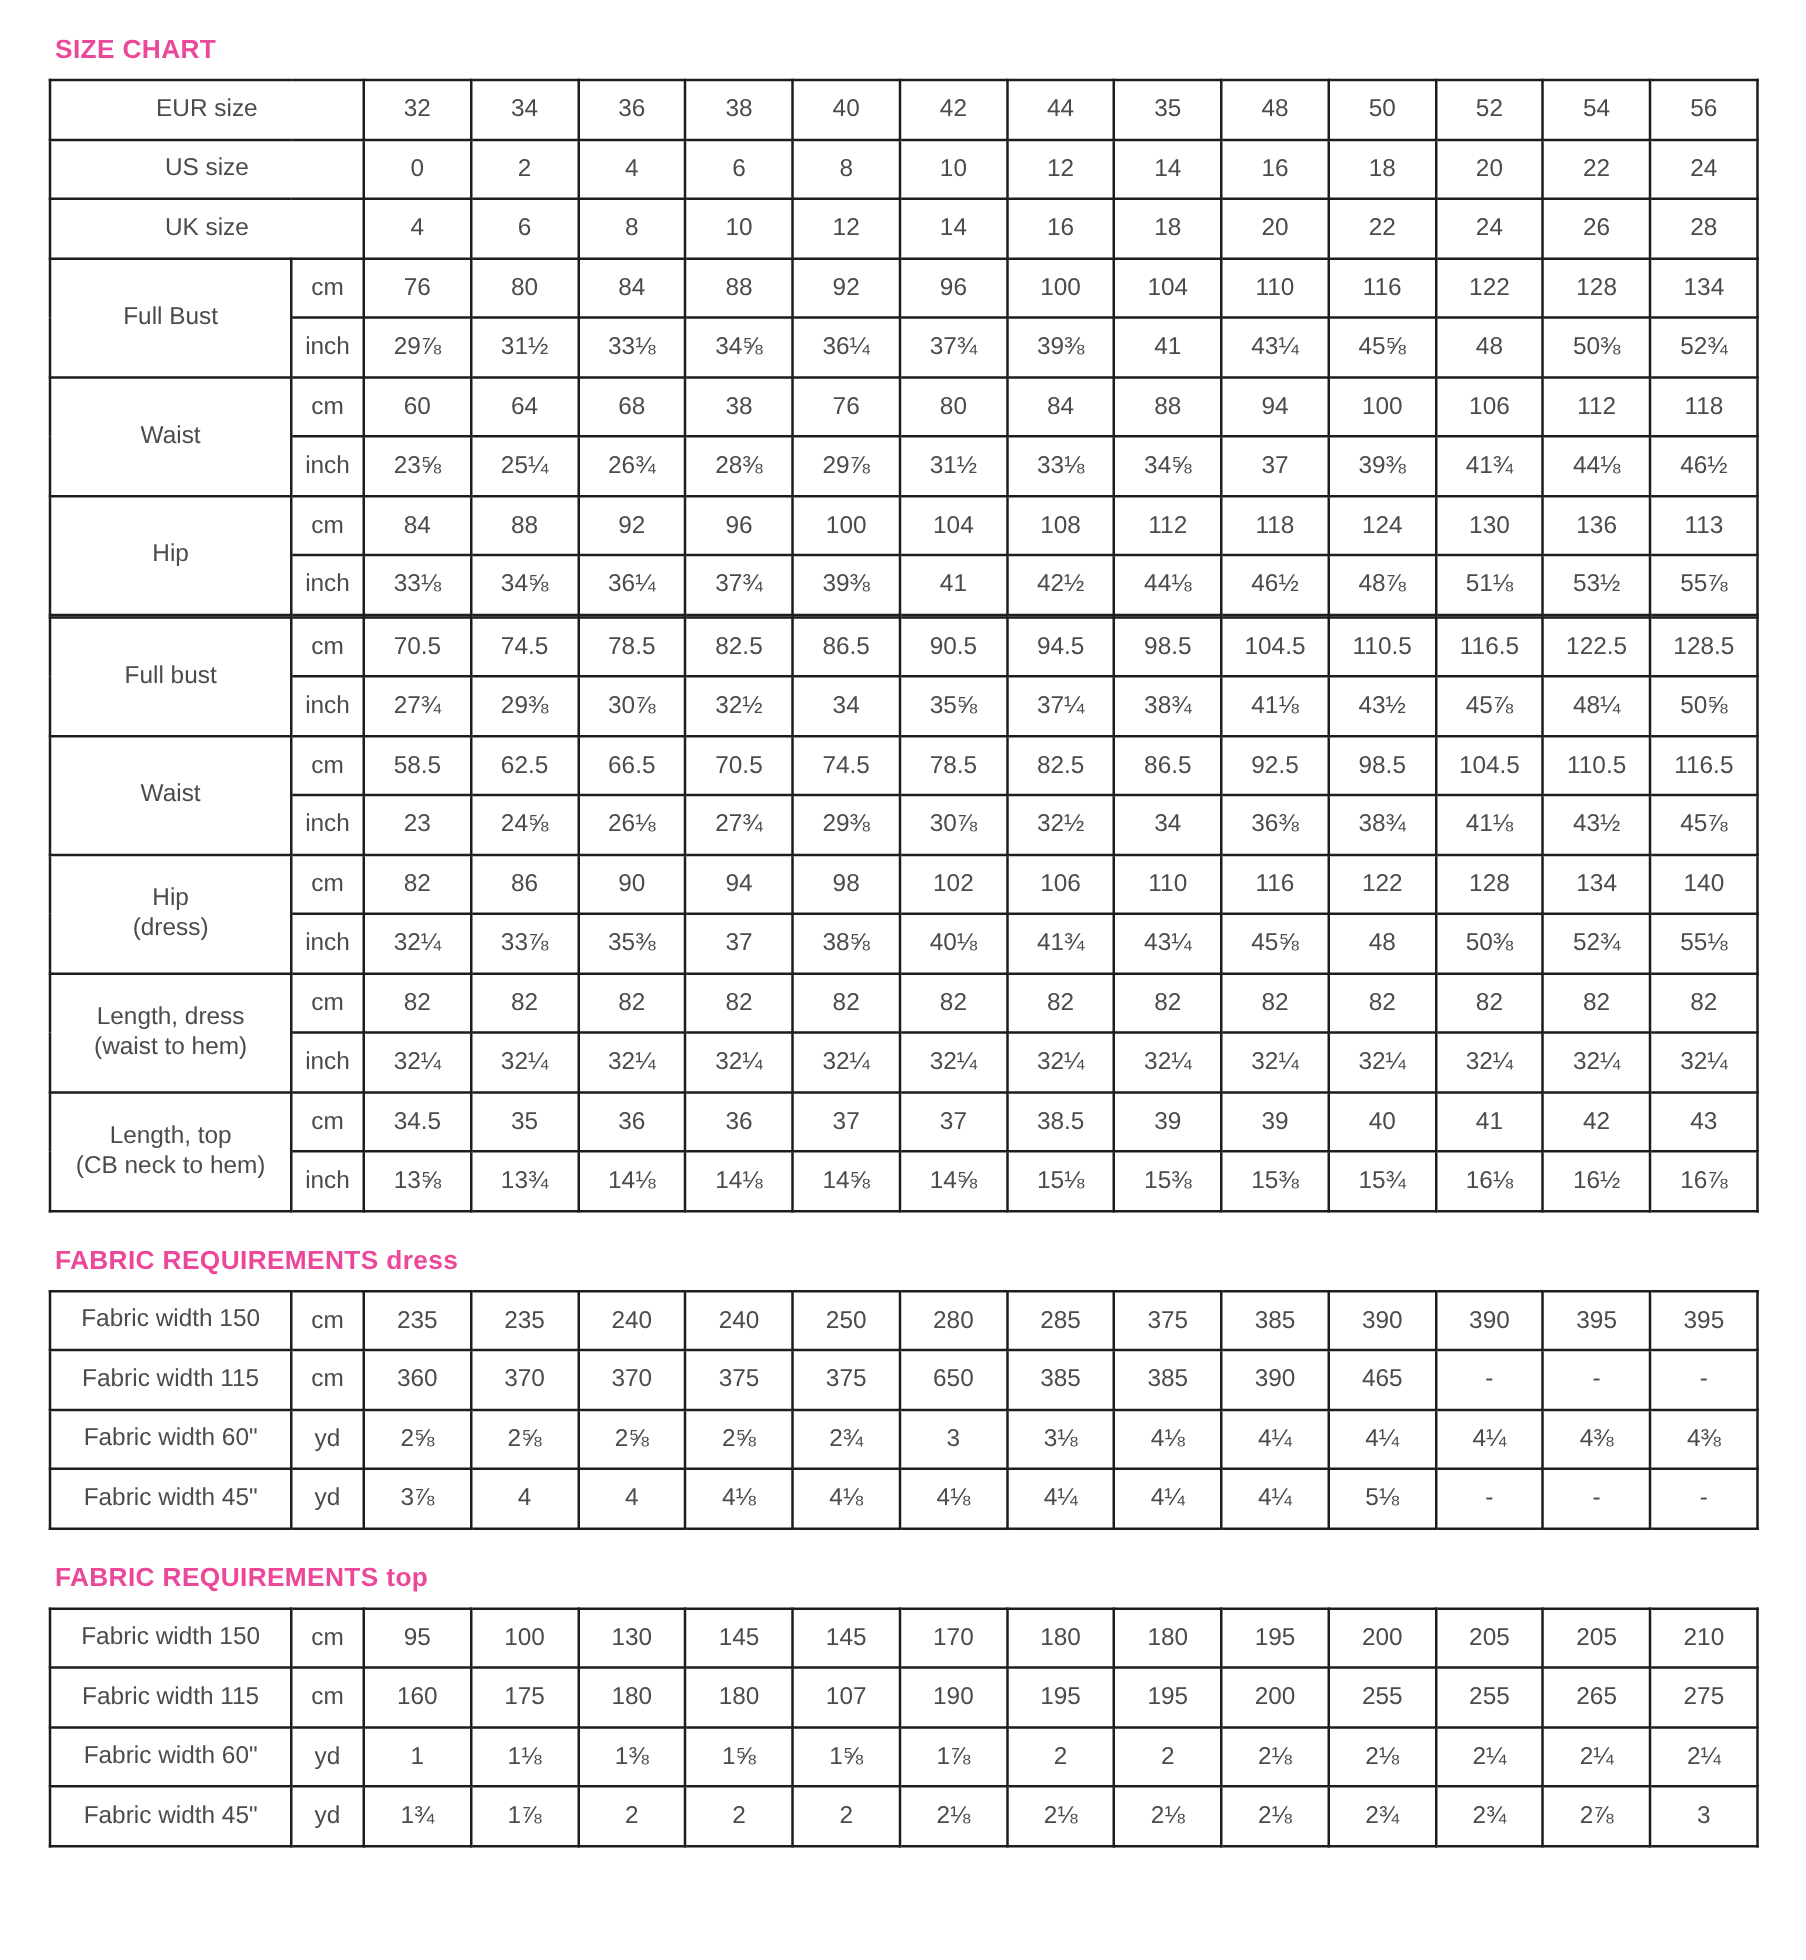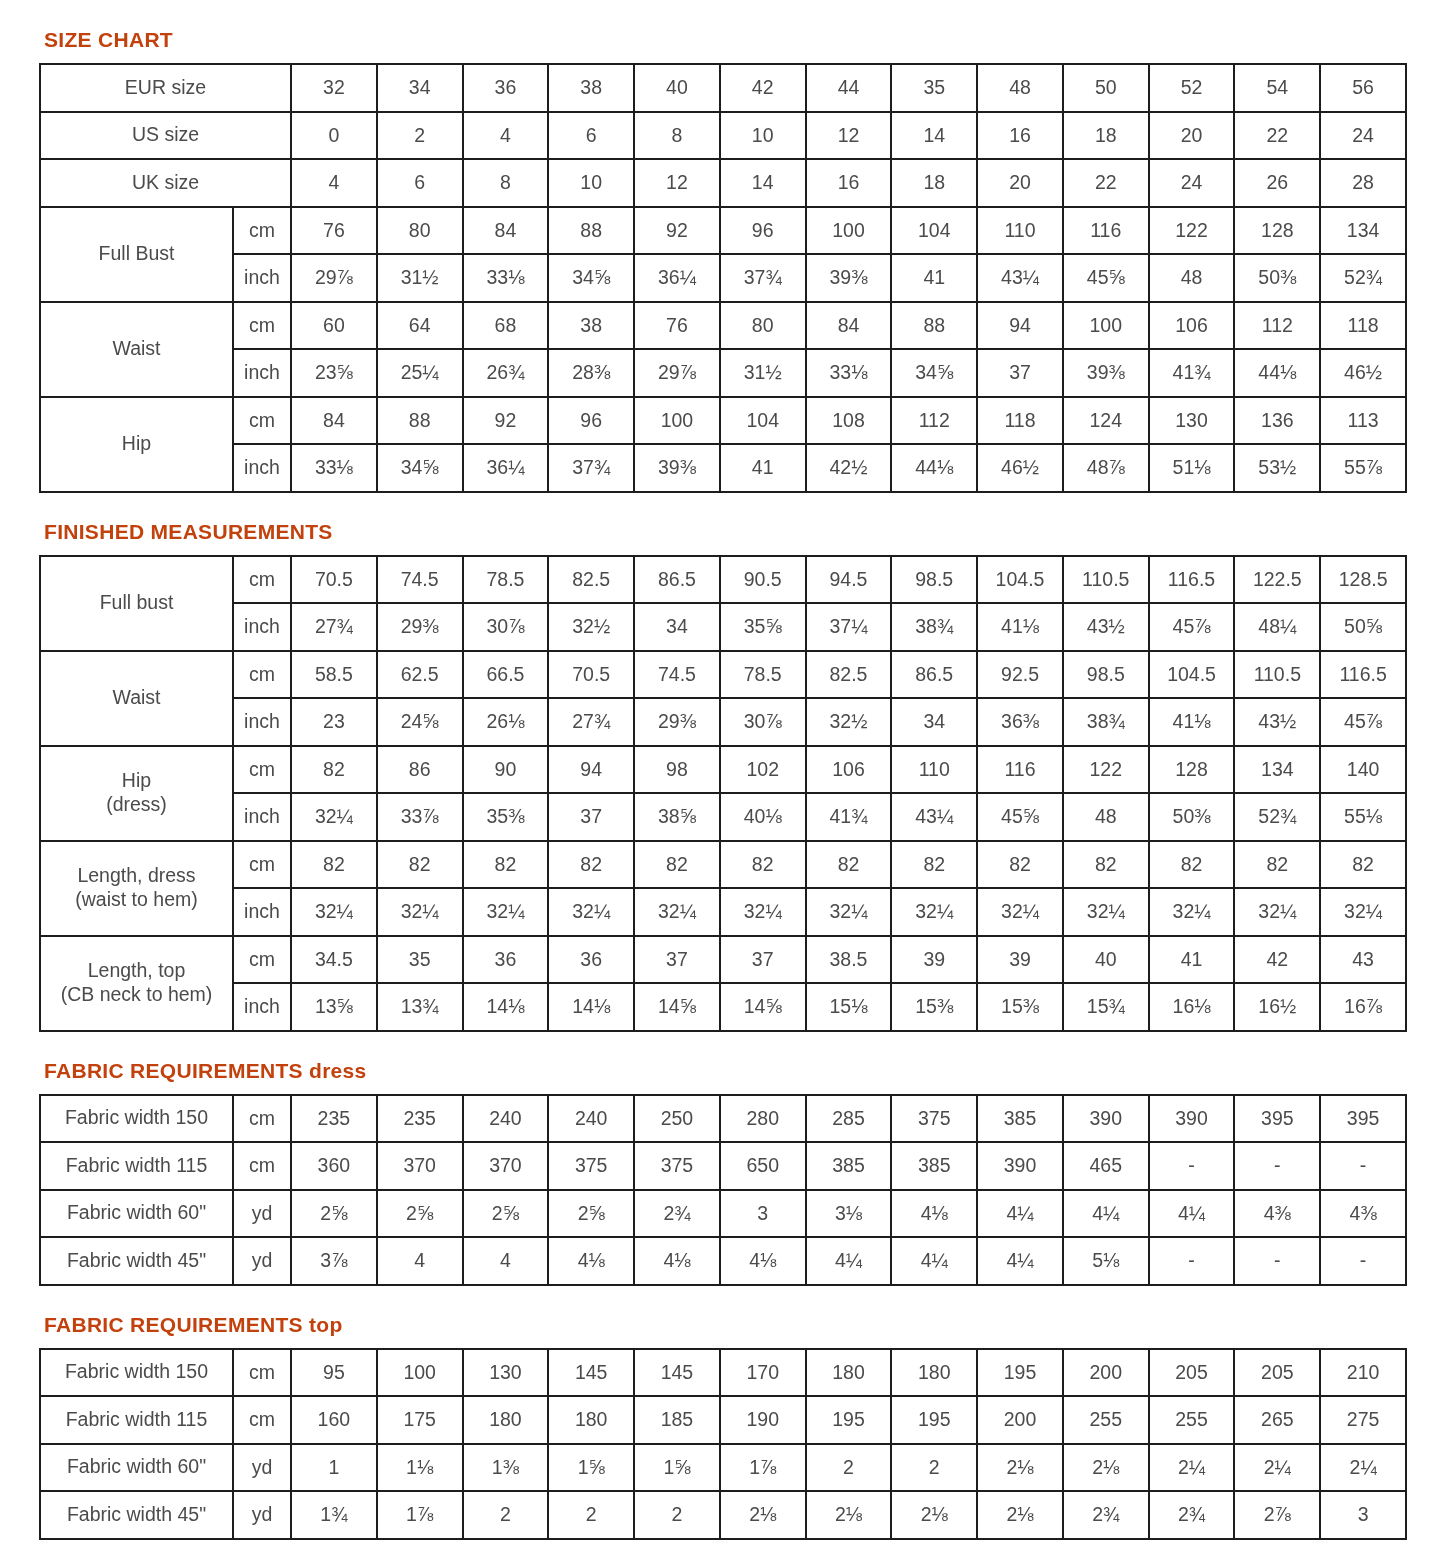--- a/index.html
+++ b/index.html
@@ -6,21 +6,21 @@
   body {
     width: 1445px;
     font-family: "Liberation Sans", "DejaVu Sans", sans-serif;
     color: #4b4b4b;
   }
   .page { padding: 28px 38px 46px 39px; box-sizing: border-box; }
   section { margin: 0; }
   h2.sec-title {
     font-size: 21px;
     font-weight: bold;
-    color: #c2410c;
+    color: #ec4899;
     letter-spacing: 0.3px;
     margin: 0 0 11px 5px;
   }
   section + section h2.sec-title { margin-top: 27px; }
   table.data-table {
     border-collapse: collapse;
     width: 100%;
     table-layout: fixed;
   }
   table.data-table td {
@@ -208,21 +208,20 @@
             <td>48⅞</td>
             <td>51⅛</td>
             <td>53½</td>
             <td>55⅞</td>
           </tr>
         </tbody>
       </table>
   </section>
 
   <section>
-    <h2 class="sec-title">FINISHED MEASUREMENTS</h2>
     <table class="data-table" data-table="finished_measurements">
         <colgroup>
           <col class="col-label">
           <col class="col-unit">
           <col>
           <col>
           <col>
           <col>
           <col>
           <col>
@@ -538,21 +537,21 @@
             <td>205</td>
             <td>210</td>
           </tr>
           <tr>
             <td class="label-cell">Fabric width 115</td>
             <td>cm</td>
             <td>160</td>
             <td>175</td>
             <td>180</td>
             <td>180</td>
-            <td>185</td>
+            <td>107</td>
             <td>190</td>
             <td>195</td>
             <td>195</td>
             <td>200</td>
             <td>255</td>
             <td>255</td>
             <td>265</td>
             <td>275</td>
           </tr>
           <tr>

